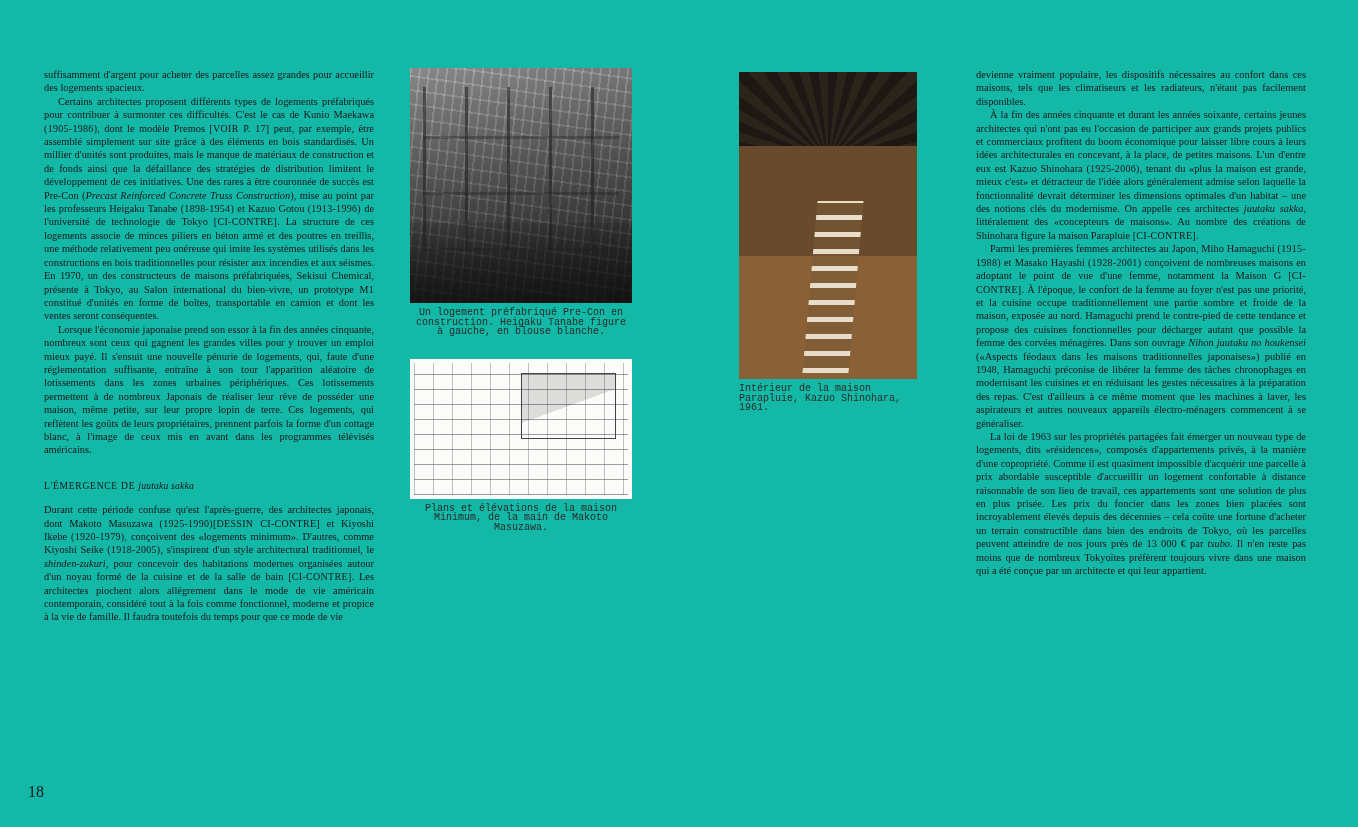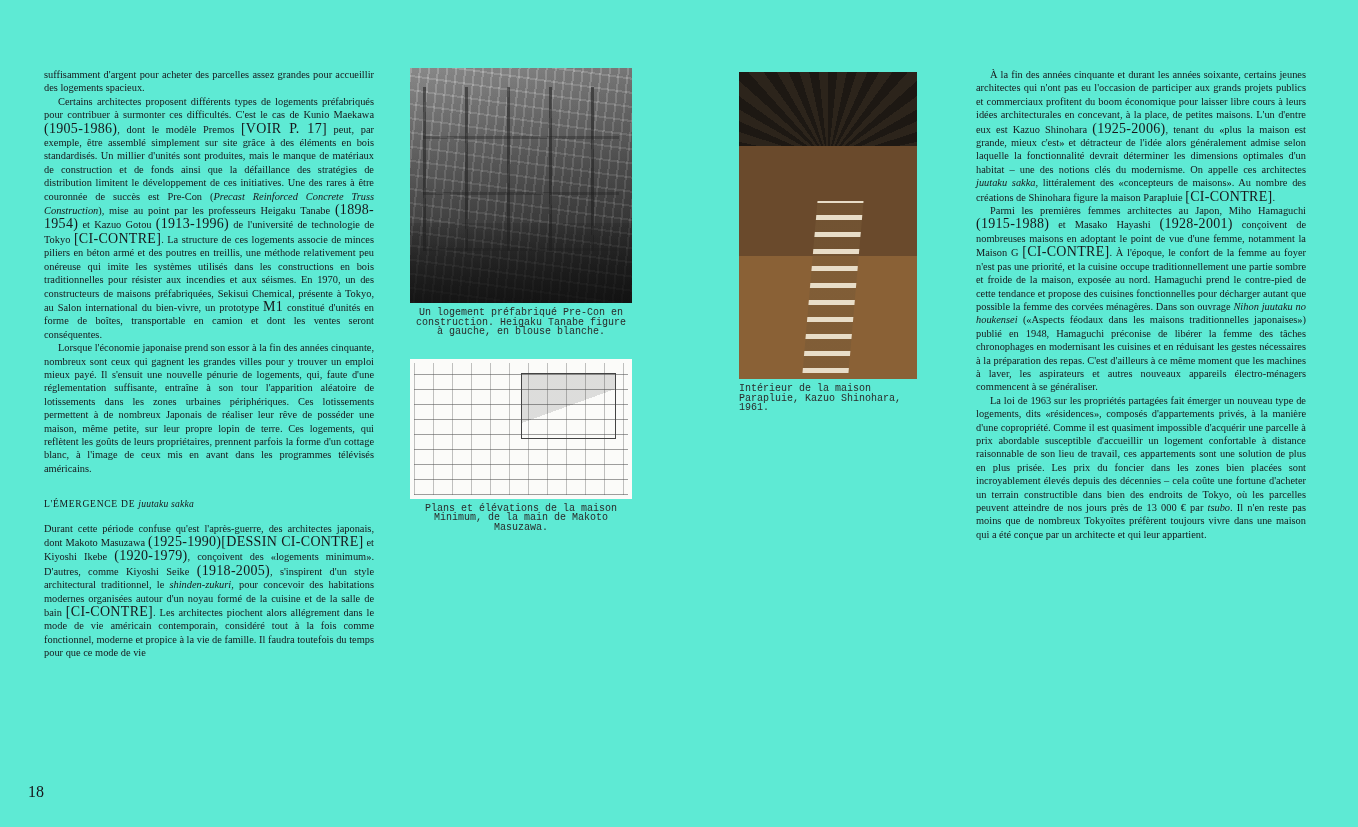--- a/index.html
+++ b/index.html
@@ -11,21 +11,21 @@
     width: 1358px;
     height: 827px;
     overflow: hidden;
     font-family: "Liberation Serif", serif;
   }
   .spread {
     position: absolute;
     left: 0; top: 0;
     width: 1358px;
     height: 827px;
-    background: #5eead4;
+    background: #14b8a6;
     box-sizing: border-box;
   }
   .page {
     position: absolute;
     top: 0;
     height: 827px;
     box-sizing: border-box;
   }
   .page-left { left: 0; width: 679px; }
   .page-right { left: 679px; width: 679px; }
@@ -73,21 +73,21 @@
     letter-spacing: 0.7px;
     margin: 22px 0 11px 0;
     color: #17161a;
   }
   .section-head .ital {
     font-style: italic;
     letter-spacing: 0.2px;
   }
 
   .sc {
-    font-size: 14px;
+    font-size: 10px;
     letter-spacing: 0.3px;
   }
   .ital { font-style: italic; }
 
   .folio {
     position: absolute;
     bottom: 26px;
     font-size: 16px;
     color: #17161a;
   }
@@ -245,20 +245,21 @@
 
     <div class="col" id="rcol1-figs">
       <figure class="figure">
         <div class="ph ph-parapluie"></div>
         <figcaption class="caption left">Intérieur de la maison Parapluie, Kazuo Shinohara, 1961.</figcaption>
       </figure>
 
     </div>
 
     <div class="col" id="rcol2">
+      <p class="noindent"><span>devienne vraiment populaire, les dispositifs nécessaires au confort dans ces maisons, tels que les climatiseurs et les radiateurs, n'étant pas facilement disponibles.</span></p>
       <p><span>À la fin des années cinquante et durant les années soixante, certains jeunes architectes qui n'ont pas eu l'occasion de participer aux grands projets publics et commerciaux profitent du boom économique pour laisser libre cours à leurs idées architecturales en concevant, à la place, de petites maisons. L'un d'entre eux est Kazuo Shinohara </span><span class="sc">(1925-2006)</span><span>, tenant du «plus la maison est grande, mieux c'est» et détracteur de l'idée alors généralement admise selon laquelle la fonctionnalité devrait déterminer les dimensions optimales d'un habitat – une des notions clés du modernisme. On appelle ces architectes </span><span class="ital">juutaku sakka</span><span>, littéralement des «concepteurs de maisons». Au nombre des créations de Shinohara figure la maison Parapluie </span><span class="sc">[CI-CONTRE]</span><span>.</span></p>
       <p><span>Parmi les premières femmes architectes au Japon, Miho Hamaguchi </span><span class="sc">(1915-1988)</span><span> et Masako Hayashi </span><span class="sc">(1928-2001)</span><span> conçoivent de nombreuses maisons en adoptant le point de vue d'une femme, notamment la Maison G </span><span class="sc">[CI-CONTRE]</span><span>. À l'époque, le confort de la femme au foyer n'est pas une priorité, et la cuisine occupe traditionnellement une partie sombre et froide de la maison, exposée au nord. Hamaguchi prend le contre-pied de cette tendance et propose des cuisines fonctionnelles pour décharger autant que possible la femme des corvées ménagères. Dans son ouvrage </span><span class="ital">Nihon juutaku no houkensei</span><span> («Aspects féodaux dans les maisons traditionnelles japonaises») publié en 1948, Hamaguchi préconise de libérer la femme des tâches chronophages en modernisant les cuisines et en réduisant les gestes nécessaires à la préparation des repas. C'est d'ailleurs à ce même moment que les machines à laver, les aspirateurs et autres nouveaux appareils électro-ménagers commencent à se généraliser.</span></p>
       <p><span>La loi de 1963 sur les propriétés partagées fait émerger un nouveau type de logements, dits «résidences», composés d'appartements privés, à la manière d'une copropriété. Comme il est quasiment impossible d'acquérir une parcelle à prix abordable susceptible d'accueillir un logement confortable à distance raisonnable de son lieu de travail, ces appartements sont une solution de plus en plus prisée. Les prix du foncier dans les zones bien placées sont incroyablement élevés depuis des décennies – cela coûte une fortune d'acheter un terrain constructible dans bien des endroits de Tokyo, où les parcelles peuvent atteindre de nos jours près de 13 000 € par </span><span class="ital">tsubo</span><span>. Il n'en reste pas moins que de nombreux Tokyoïtes préfèrent toujours vivre dans une maison qui a été conçue par un architecte et qui leur appartient.</span></p>
     </div>
 
   </div>
 
 </div>
 
 </body></html>

